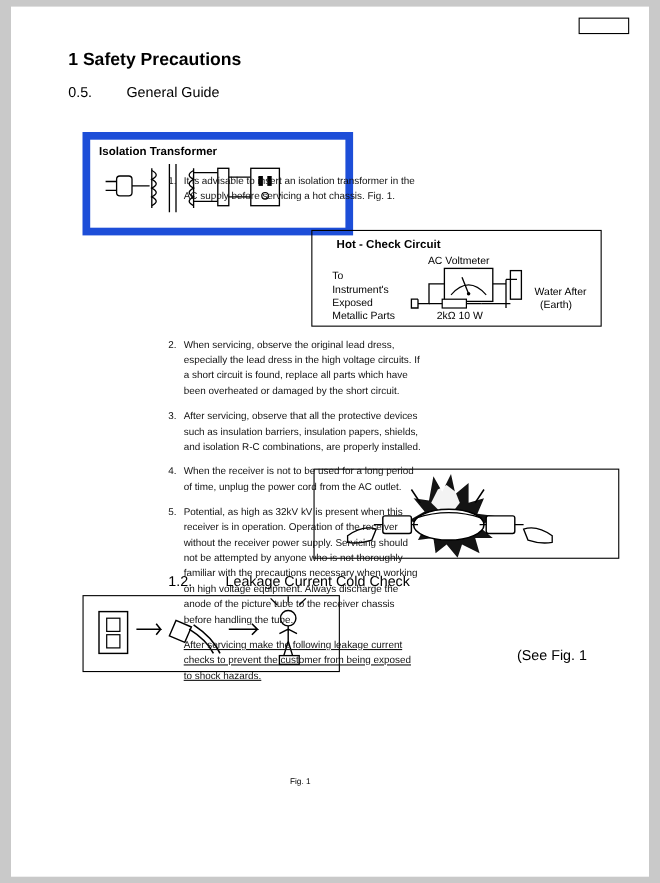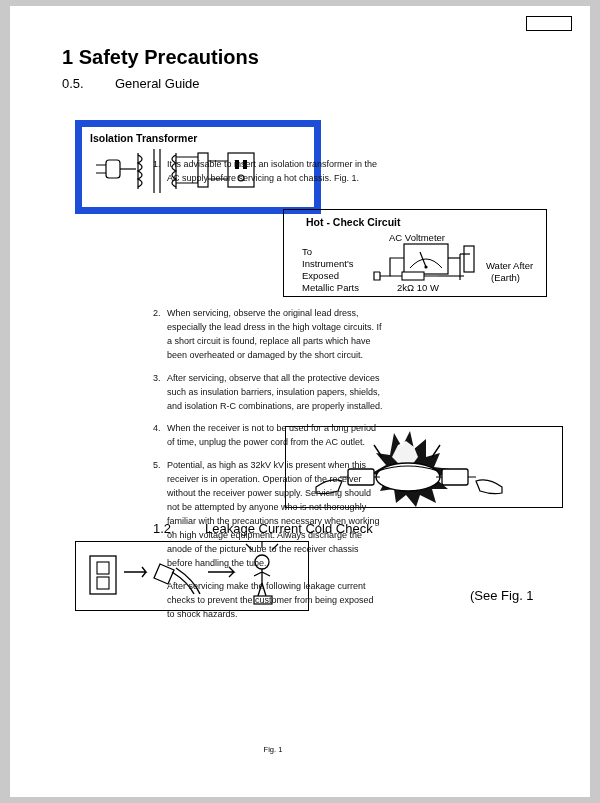--- a/index.html
+++ b/index.html
@@ -42,21 +42,21 @@
     top: 10px;
     width: 44px;
     height: 13px;
     border: 1px solid #000;
     background: #fff;
   }
   .h1 {
     position: absolute;
     left: 52px;
     top: 40px;
-    font-size: 20px;
+    font-size: 16px;
     font-weight: bold;
     color: #000;
   }
   .h2 {
     position: absolute;
     font-size: 13px;
     color: #000;
   }
   .h2-num { position: absolute; }
   .h2-text { position: absolute; }
@@ -136,38 +136,39 @@
     width: 14px;
   }
   .item .txt {
     display: block;
     margin-left: 14px;
   }
   .para-plain {
     margin-left: 14px;
     line-height: 1.55;
     margin-bottom: 9px;
+    text-decoration: underline;
   }
   .sec12 {
     position: absolute;
     left: 143px;
     top: 515px;
     font-size: 13px;
   }
   .sec13 {
     position: absolute;
     left: 400px;
     top: 580px;
     font-size: 13px;
     line-height: 1.5;
   }
   .figcap {
     position: absolute;
     left: 0;
-    top: 739px;
+    top: 700px;
     width: 526px;
     text-align: center;
     font-size: 7.5px;
   }
   svg { display: block; }
 </style>
 </head>
 <body>
 
 <div class="page">

